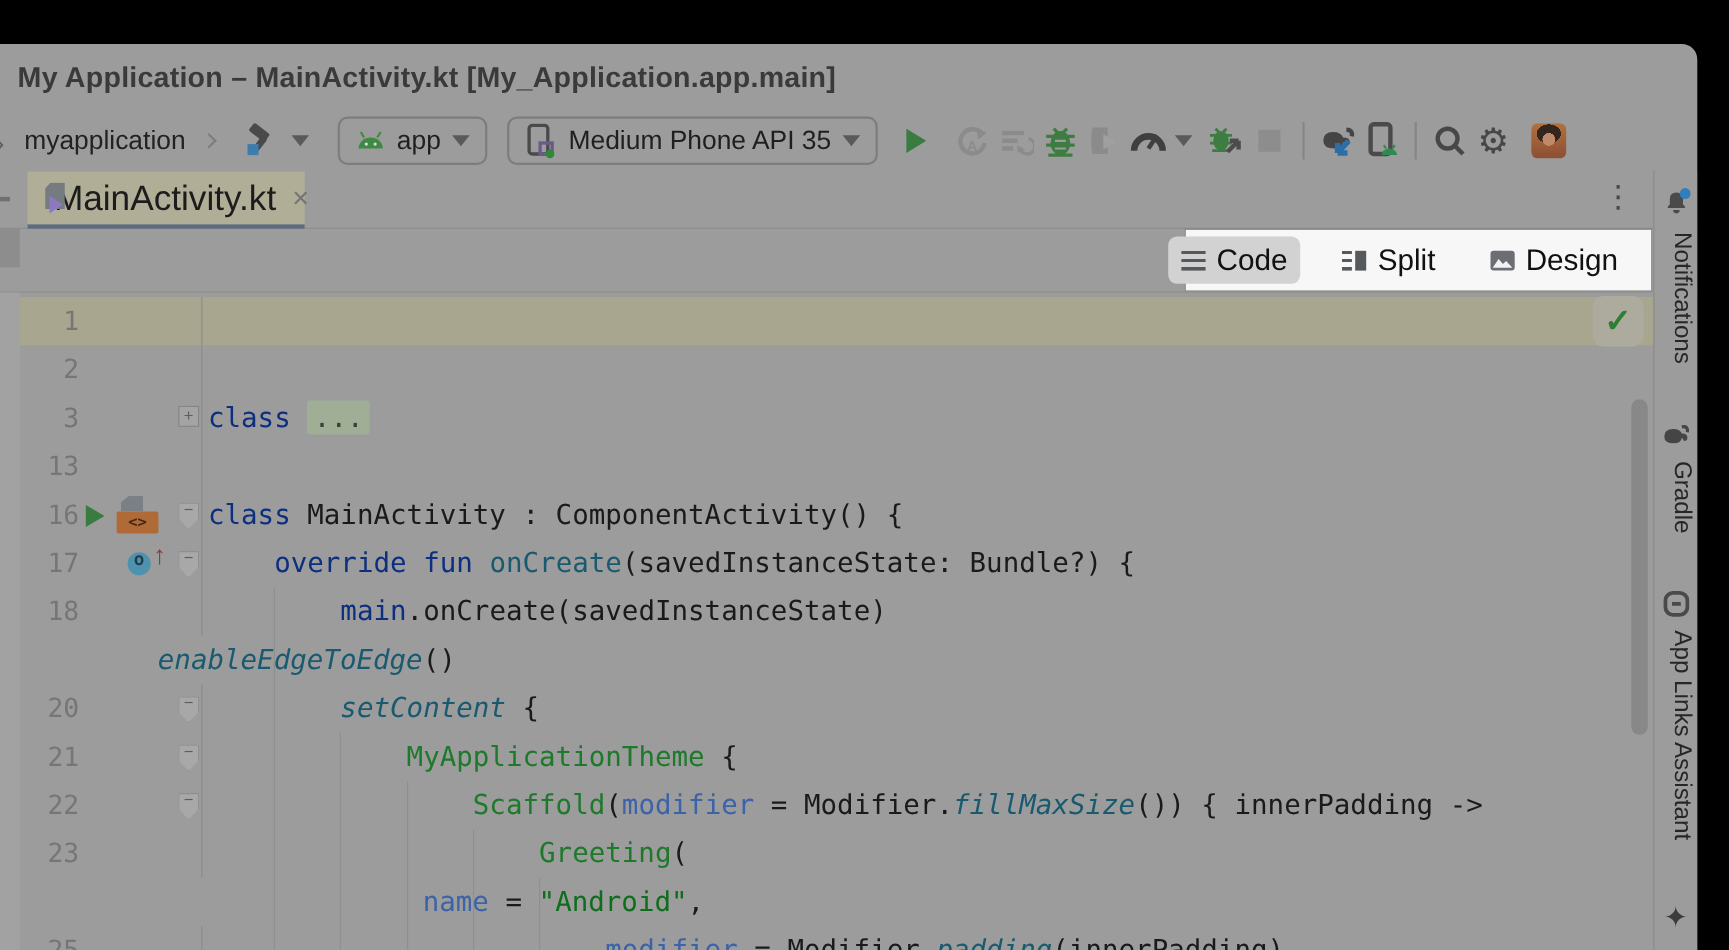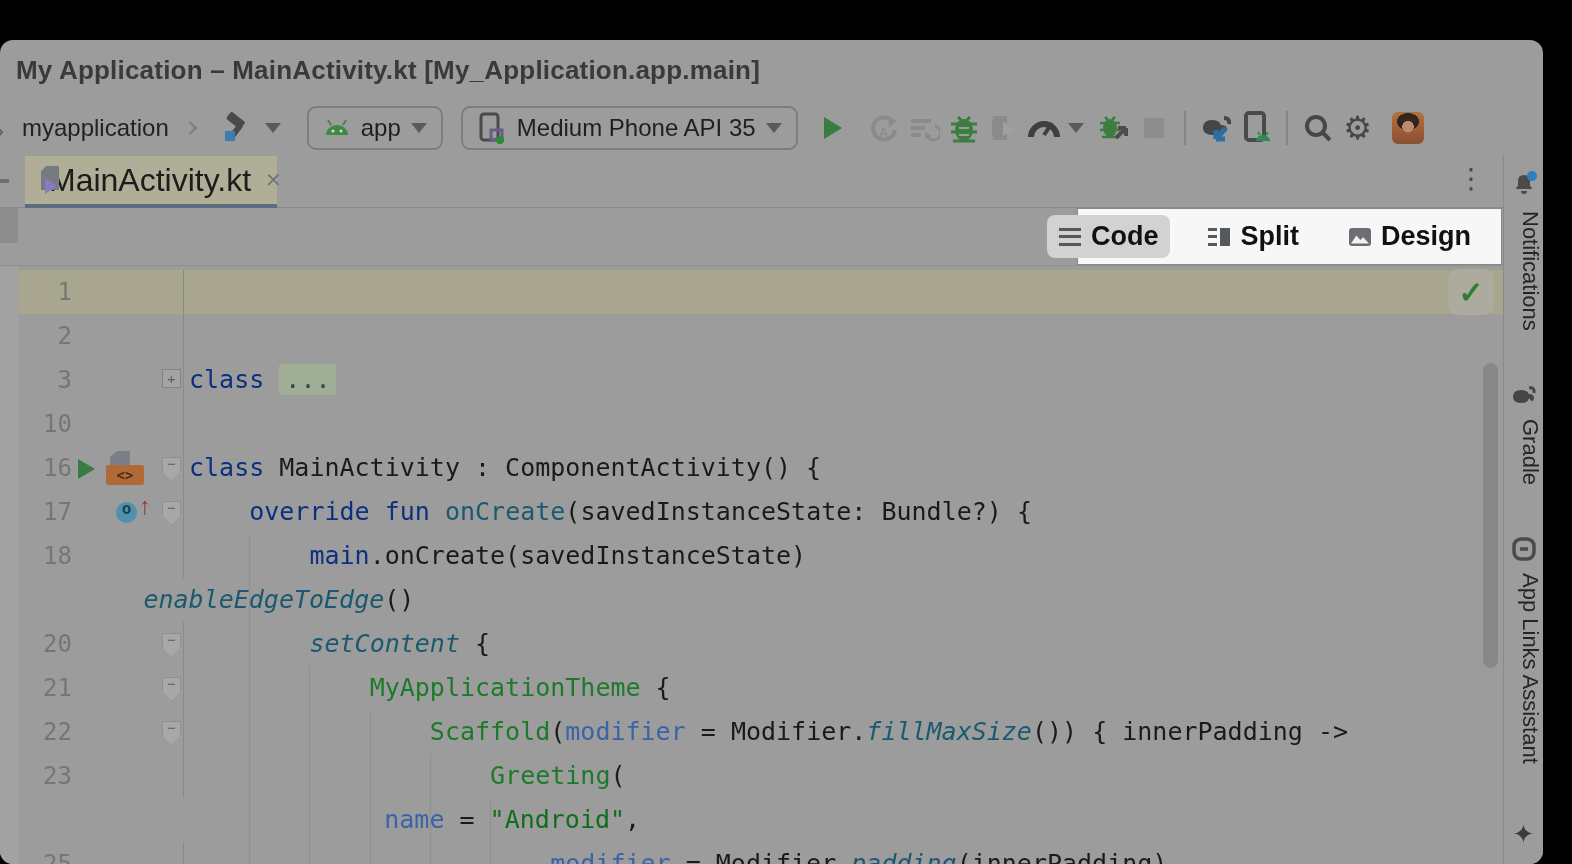--- a/index.html
+++ b/index.html
@@ -1,21 +1,21 @@
 <!DOCTYPE html>
 <html><head>
 <meta charset="utf-8">
 <style>
   * { margin:0; padding:0; box-sizing:border-box; }
   html,body { width:1572px; height:864px; background:#000; overflow:hidden;
               font-family:"Liberation Sans", sans-serif; }
 
   
   .window { position:absolute; left:0; top:40px; width:1543px; height:824px;
-            background:#9c9c9c; border-top-right-radius:14px; overflow:hidden;border-radius:13px; }
+            background:#9c9c9c; border-top-right-radius:14px; overflow:hidden; }
 
   
   .titlebar { position:absolute; left:0; top:0; width:100%; height:60px;
               display:flex; align-items:center; padding-left:16px; }
   .titlebar .title { font-size:26px; font-weight:bold; color:#3a3a3a; letter-spacing:.2px; }
 
   
   .toolbar { position:absolute; left:0; top:60px; width:100%; height:55px;
              display:flex; align-items:center; }
   .crumb-cut { width:10px; height:22px; margin-left:-4px; color:#5f5f5f; font-size:24px; overflow:hidden; }
@@ -55,21 +55,21 @@
   .kebab { position:absolute; right:58px; top:10px; font-size:28px; color:#4a4a4a;
            letter-spacing:0; line-height:1; }
 
   
   .moderow { position:absolute; left:0; top:168px; width:100%; height:57px; }
   .left-block { position:absolute; left:0; top:0; width:18px; height:35px; background:#8d8d8d; }
   .mode-box { position:absolute; left:1078px; top:1px; width:423px; height:55px;
               background:#f7f7f7; display:flex; align-items:center; justify-content:flex-end;
               gap:26px; padding:0 18px; box-shadow:0 0 0 1px rgba(0,0,0,.12); }
   .mode-item { display:flex; align-items:center; gap:10px; padding:6px 12px; border-radius:8px;
-               font-size:27px; color:#111;font-weight:bold; }
+               font-size:27px; color:#111; }
   .mode-item.selected { background:#d2d2d2; }
   .mi-code { width:22px; height:18px;
              background:repeating-linear-gradient(to bottom,#55585c 0 3px,transparent 3px 7.5px); }
   .mi-split { display:flex; gap:3px; }
   .mi-split .l { width:9px; height:18px;
                  background:repeating-linear-gradient(to bottom,#55585c 0 3px,transparent 3px 7.5px); }
   .mi-split .r { width:10px; height:18px; background:#55585c; }
   .mi-design { position:relative; width:22px; height:18px; background:#6b6e72; border-radius:3px; overflow:hidden; }
   .mi-design::after { content:''; position:absolute; left:2px; bottom:2px; width:18px; height:9px;
                       background:#f2f2f2; clip-path:polygon(0 100%, 30% 10%, 52% 60%, 68% 30%, 100% 100%); }
@@ -332,21 +332,21 @@
           </div>
           <div class="crow">
             <div class="gut">
               <span class="lnum">3</span>
               <span class="fold plus">+</span>
             </div>
             <span class="codeline"><span class="tk-kw">class</span><span> </span><span class="chip">...</span></span>
           </div>
           <div class="crow">
             <div class="gut">
-              <span class="lnum">10</span>
+              <span class="lnum">13</span>
             </div>
             <span class="codeline"></span>
           </div>
           <div class="crow">
             <div class="gut">
               <span class="lnum">16</span>
               <span class="gicon run"></span>
               <span class="gicon compose"></span>
               <span class="fold minus">−</span>
             </div>

